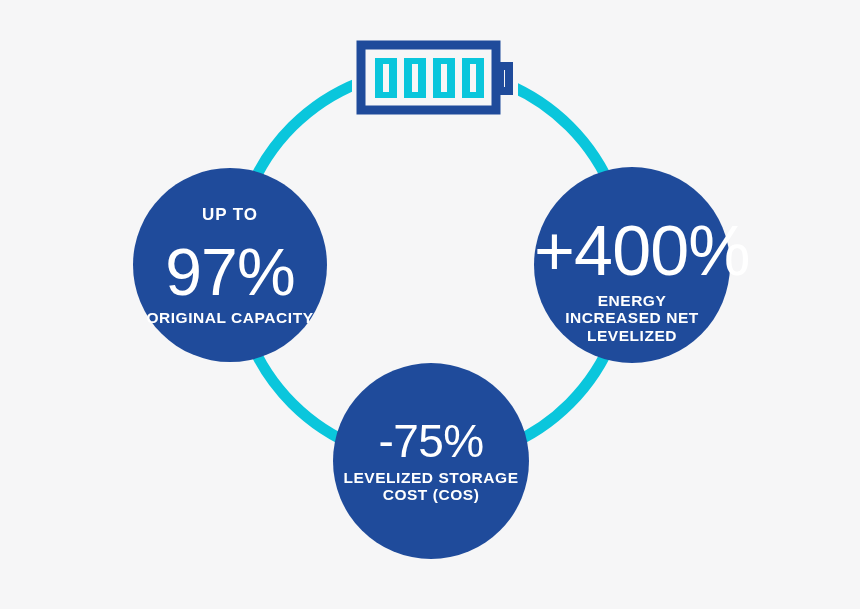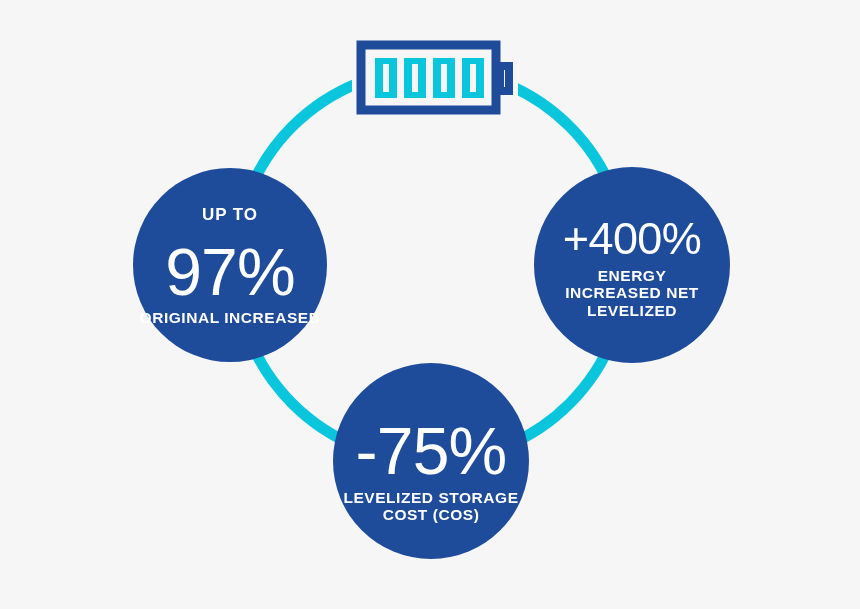--- a/index.html
+++ b/index.html
@@ -64,32 +64,32 @@
     margin: -2px 0 4px 0;
   }
 
   
   #stat-right-text {
     left: 534px;
     top: 216px;
     width: 196px;
   }
   #stat-right-text .stat-value {
-    font-size: 45px;
+    font-size: 70px;
     margin: 0 0 6px 0;
   }
 
   
   #stat-bottom-text {
     left: 333px;
     top: 418px;
     width: 196px;
   }
   #stat-bottom-text .stat-value {
-    font-size: 66px;
+    font-size: 46px;
     margin: 0 0 5px 0;
   }
 </style>
 </head>
 <body>
 
 <div id="infographic">
 
   <svg id="scene" viewBox="0 0 860 609">
 
@@ -122,21 +122,21 @@
 
     <circle cx="230" cy="265" r="97" fill="#1f4b9b"></circle>
     <circle cx="632" cy="265" r="98" fill="#1f4b9b"></circle>
     <circle cx="431" cy="461" r="98" fill="#1f4b9b"></circle>
   </svg>
 
   <div class="stat-text" id="stat-left-text">
     <div class="stat-eyebrow">UP TO</div>
     <div class="stat-value">97%</div>
     <div class="stat-caption">
-      <div>ORIGINAL INCREASED</div>
+      <div>ORIGINAL CAPACITY</div>
     </div>
   </div>
 
   <div class="stat-text" id="stat-right-text">
     <div class="stat-value">+400%</div>
     <div class="stat-caption">
       <div>ENERGY</div>
       <div>INCREASED NET</div>
       <div>LEVELIZED</div>
     </div>

